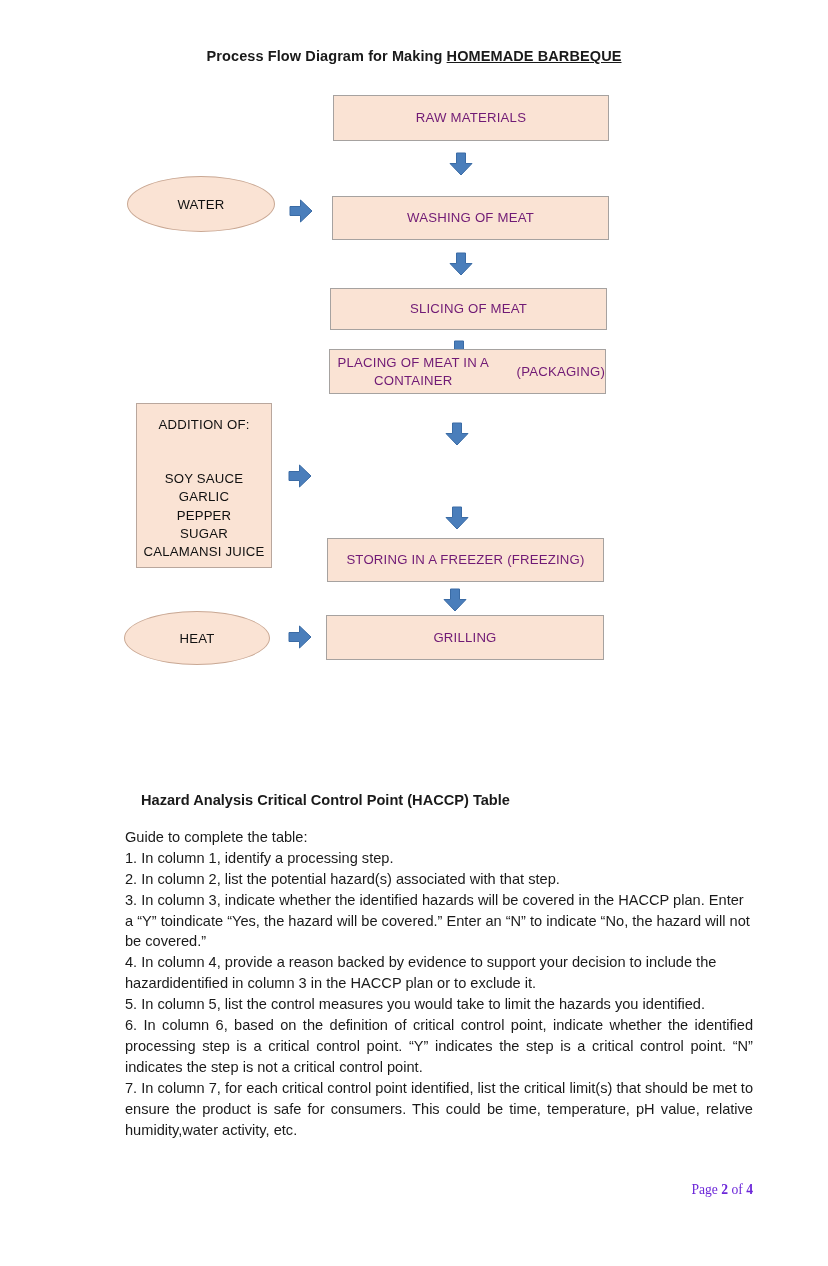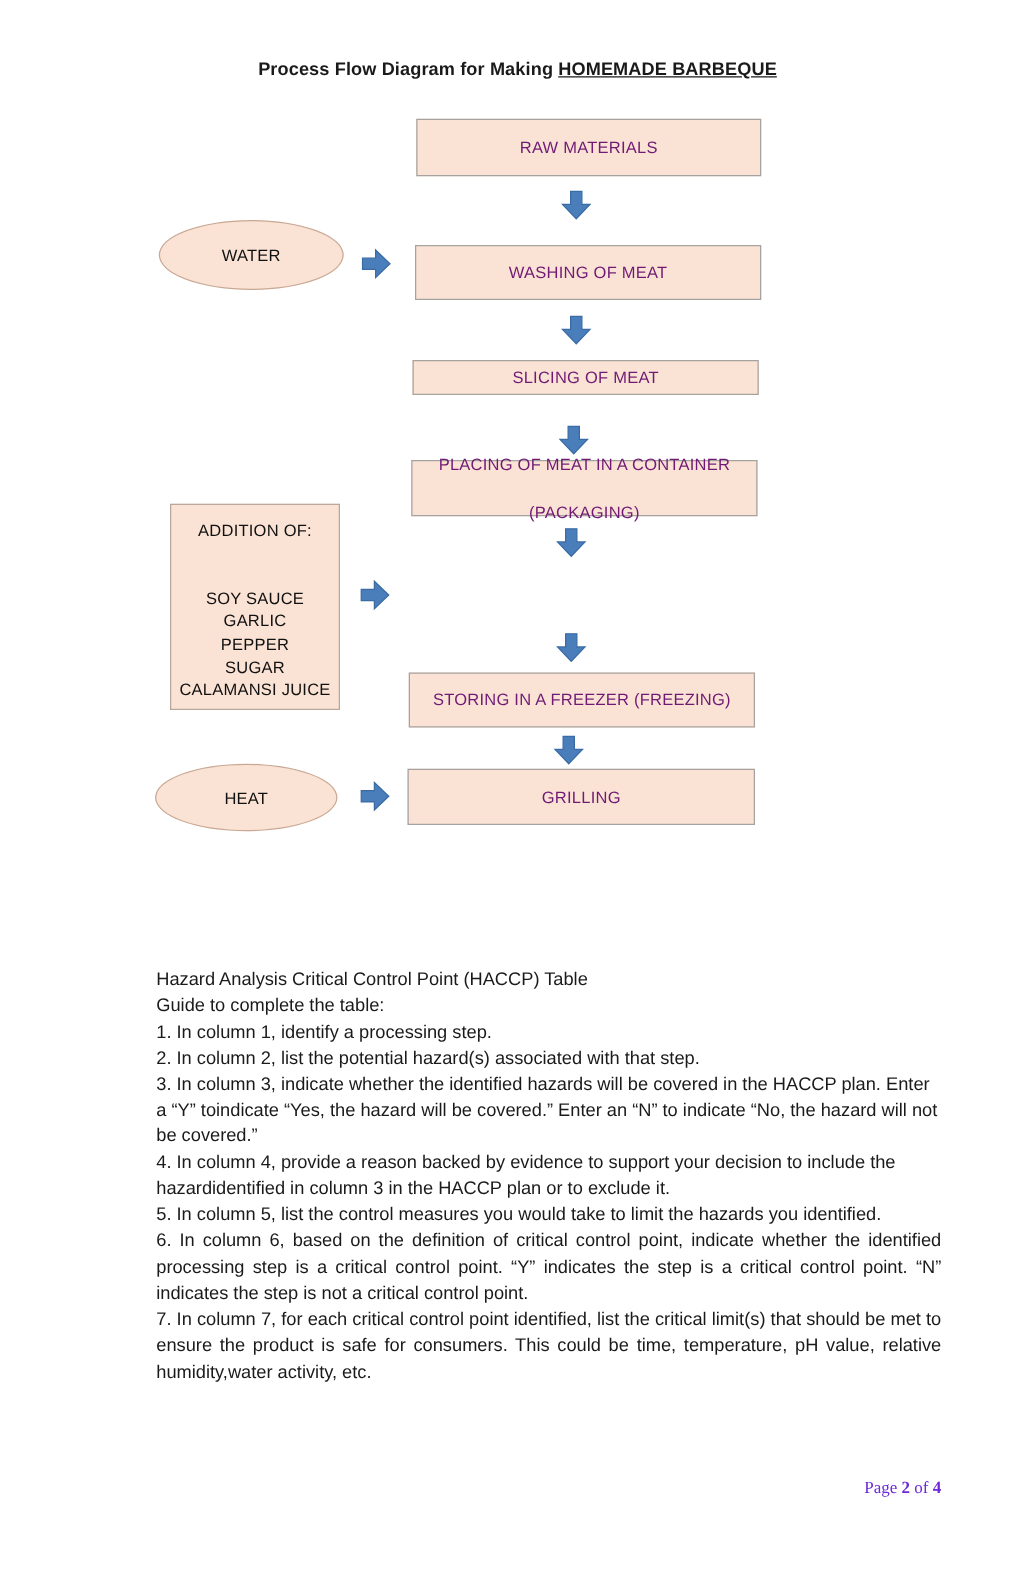--- a/index.html
+++ b/index.html
@@ -113,22 +113,22 @@
   .haccp {
     position: absolute;
     left: 125px;
     top: 774px;
     width: 628px;
     font-size: 14.6px;
     line-height: 20.9px;
     color: #1a1a1a;
   }
   .haccp .heading {
-    font-weight: normal;
-    margin: 0;
+    font-weight: bold;
+    margin: 16px;
   }
   .haccp p {
     margin: 0;
   }
   .haccp p.justified {
     text-align: justify;
     text-justify: inter-word;
   }
 
   
@@ -175,31 +175,31 @@
   <div class="flow-box" style="left:332px; top:196px; width:277px; height:44px;text-align:right;">
     <span>WASHING OF MEAT</span>
   </div>
 
   <div class="arrow-down" style="left:448px; top:252px;">
     <svg viewBox="0 0 26 24" xmlns="http://www.w3.org/2000/svg">
       <polygon points="8.5,1 17.5,1 17.5,11.5 24,11.5 13,23 2,11.5 8.5,11.5" fill="#4a7ebb" stroke="#3a6ba5" stroke-width="1"></polygon>
     </svg>
   </div>
 
-  <div class="flow-box" style="left:330px; top:288px; width:277px; height:28px;justify-content:center;">
+  <div class="flow-box" style="left:330px; top:288px; width:277px; height:42px;justify-content:center;">
     <span>SLICING OF MEAT</span>
   </div>
 
   <div class="arrow-down" style="left:446px; top:340px;">
     <svg viewBox="0 0 26 24" xmlns="http://www.w3.org/2000/svg">
       <polygon points="8.5,1 17.5,1 17.5,11.5 24,11.5 13,23 2,11.5 8.5,11.5" fill="#4a7ebb" stroke="#3a6ba5" stroke-width="1"></polygon>
     </svg>
   </div>
 
-  <div class="flow-box" style="left:329px; top:368px; width:277px; height:45px; flex-direction:column;gap:20px;">
+  <div class="flow-box" style="left:329px; top:349px; width:277px; height:45px; flex-direction:row;gap:20px;">
     <span>PLACING OF MEAT IN A CONTAINER</span>
     <span>(PACKAGING)</span>
   </div>
 
   <div class="arrow-down" style="left:444px; top:422px;">
     <svg viewBox="0 0 26 24" xmlns="http://www.w3.org/2000/svg">
       <polygon points="8.5,1 17.5,1 17.5,11.5 24,11.5 13,23 2,11.5 8.5,11.5" fill="#4a7ebb" stroke="#3a6ba5" stroke-width="1"></polygon>
     </svg>
   </div>
 

